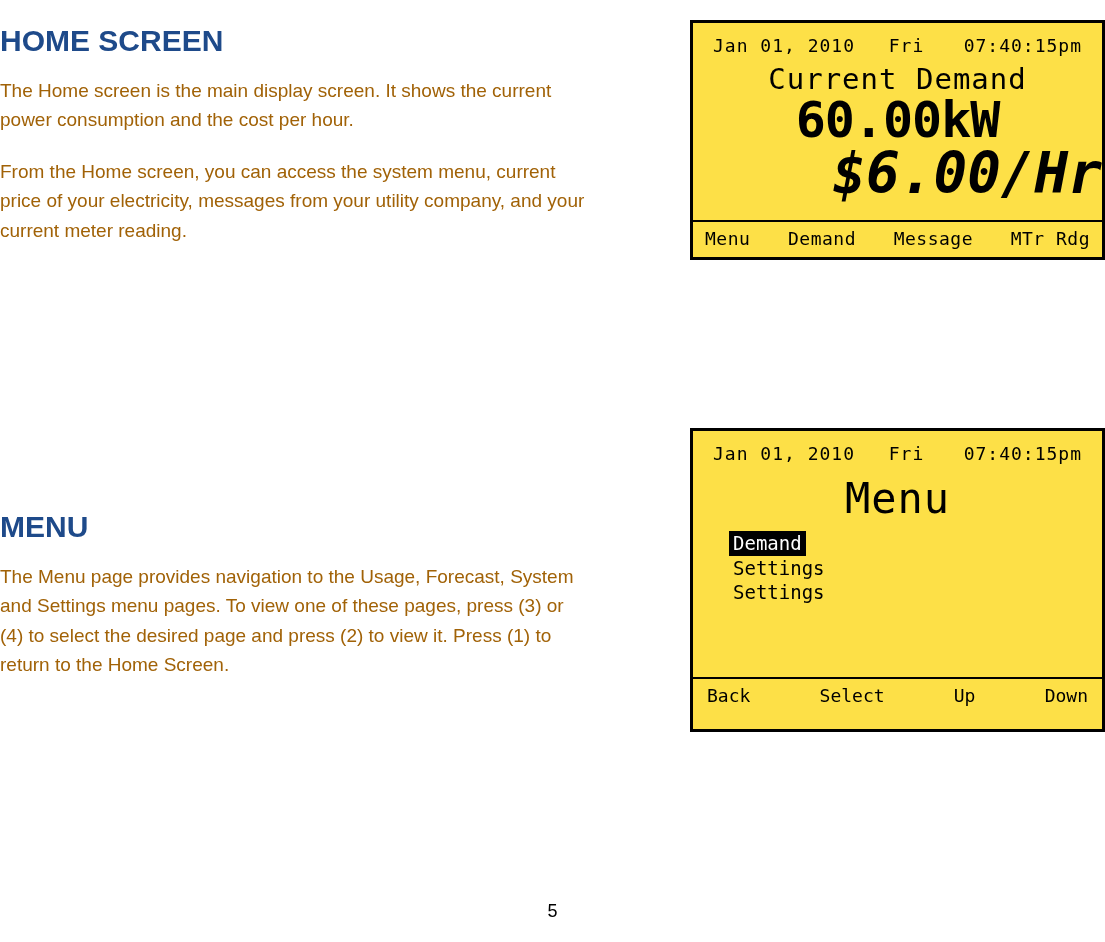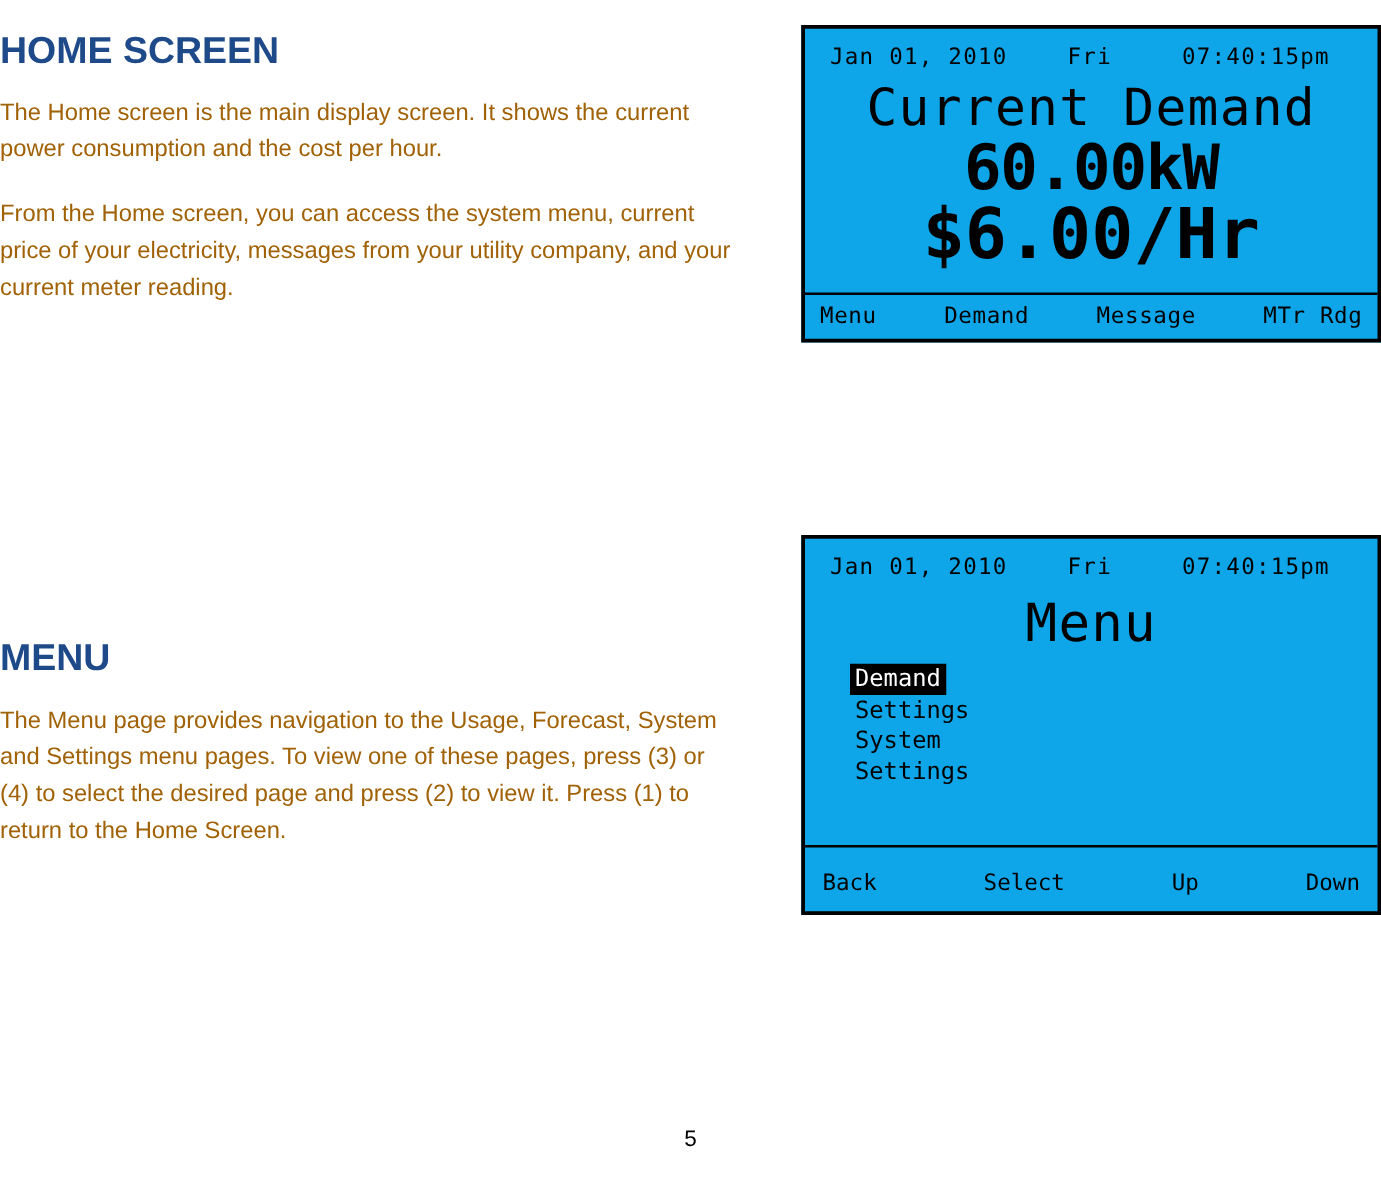--- a/index.html
+++ b/index.html
@@ -52,64 +52,65 @@
     left: 0;
     top: 510px;
   }
   .screen2-wrap {
     position: absolute;
     right: 0;
     top: 428px;
   }
   .lcd-screen {
     border: 3px solid #000;
-    background: #0ea5e9;
-    width: 464px;
+    background: #fde047;
+    width: 415px;
     box-sizing: border-box;
     font-family: monospace;
   }
   .lcd-top {
     display: flex;
     padding: 12px 20px 4px 20px;
     font-family: monospace;
     font-size: 18px;
     letter-spacing: 1px;
   }
   .lcd-top .spread { flex: 0 0 auto; }
   .gap1 { width: 48px; }
   .gap2 { width: 56px; }
   .lcd-title {
     text-align: center;
     font-family: monospace;
-    font-size: 41px;
+    font-size: 29px;
     letter-spacing: 1px;
     margin: 2px 0 0 0;
   }
   .menu-title {
     text-align: center;
     font-family: monospace;
     font-size: 42px;
     letter-spacing: 1px;
     margin: 6px 0 8px 0;
   }
   .lcd-big1 {
     text-align: center;
     font-family: monospace;
     font-weight: bold;
     font-size: 50px;
     letter-spacing: -1px;
     margin: -5px 0 0 0;
   }
   .lcd-big2 {
-    text-align: center;
+    text-align: right;
     font-family: monospace;
     font-weight: bold;
     font-size: 56px;
     letter-spacing: 0px;
     margin: -8px 0 0 0;
+    font-style: italic;
   }
   .lcd-bottom {
     border-top: 2px solid #000;
     display: flex;
     justify-content: space-between;
     padding: 6px 12px 8px 12px;
     font-family: monospace;
     font-size: 18px;
     letter-spacing: 0.5px;
     margin-top: 14px;
@@ -128,25 +129,25 @@
     padding: 0 4px;
   }
   .menu-item.selected {
     background: #000;
     color: #fff;
   }
   .screen2-inner { height: 298px; box-sizing: border-box; position: relative; }
   .screen2-list-area { padding-top: 0; }
   .screen2-bottom {
     position: absolute;
-    left:0; right:0; bottom:4px;
+    left:0; right:0; bottom:15px;
     border-top: 2px solid #000;
     display: flex;
     justify-content: space-between;
-    padding: 18px 14px 8px 14px;
+    padding: 6px 14px 8px 14px;
     font-family: monospace;
     font-size: 18px;
   }
   .pagenum {
     position: absolute;
     bottom: 20px;
     left: 0; right: 0;
     text-align: center;
     font-size: 18px;
     font-family: Verdana, Geneva, sans-serif;
@@ -198,21 +199,20 @@
           <span class="spread">Jan 01, 2010</span>
           <span class="gap1"></span>
           <span class="spread">Fri</span>
           <span class="gap2"></span>
           <span class="spread">07:40:15pm</span>
         </div>
         <div class="menu-title">Menu</div>
         <div class="menu-list screen2-list-area">
           <div><span class="menu-item selected">Demand</span></div>
           <div><span class="menu-item">Settings</span></div>
-          <div><span class="menu-item">System</span></div>
           <div><span class="menu-item">Settings</span></div>
         </div>
         <div class="screen2-bottom">
           <span>Back</span>
           <span>Select</span>
           <span>Up</span>
           <span>Down</span>
         </div>
       </div>
     </div>

